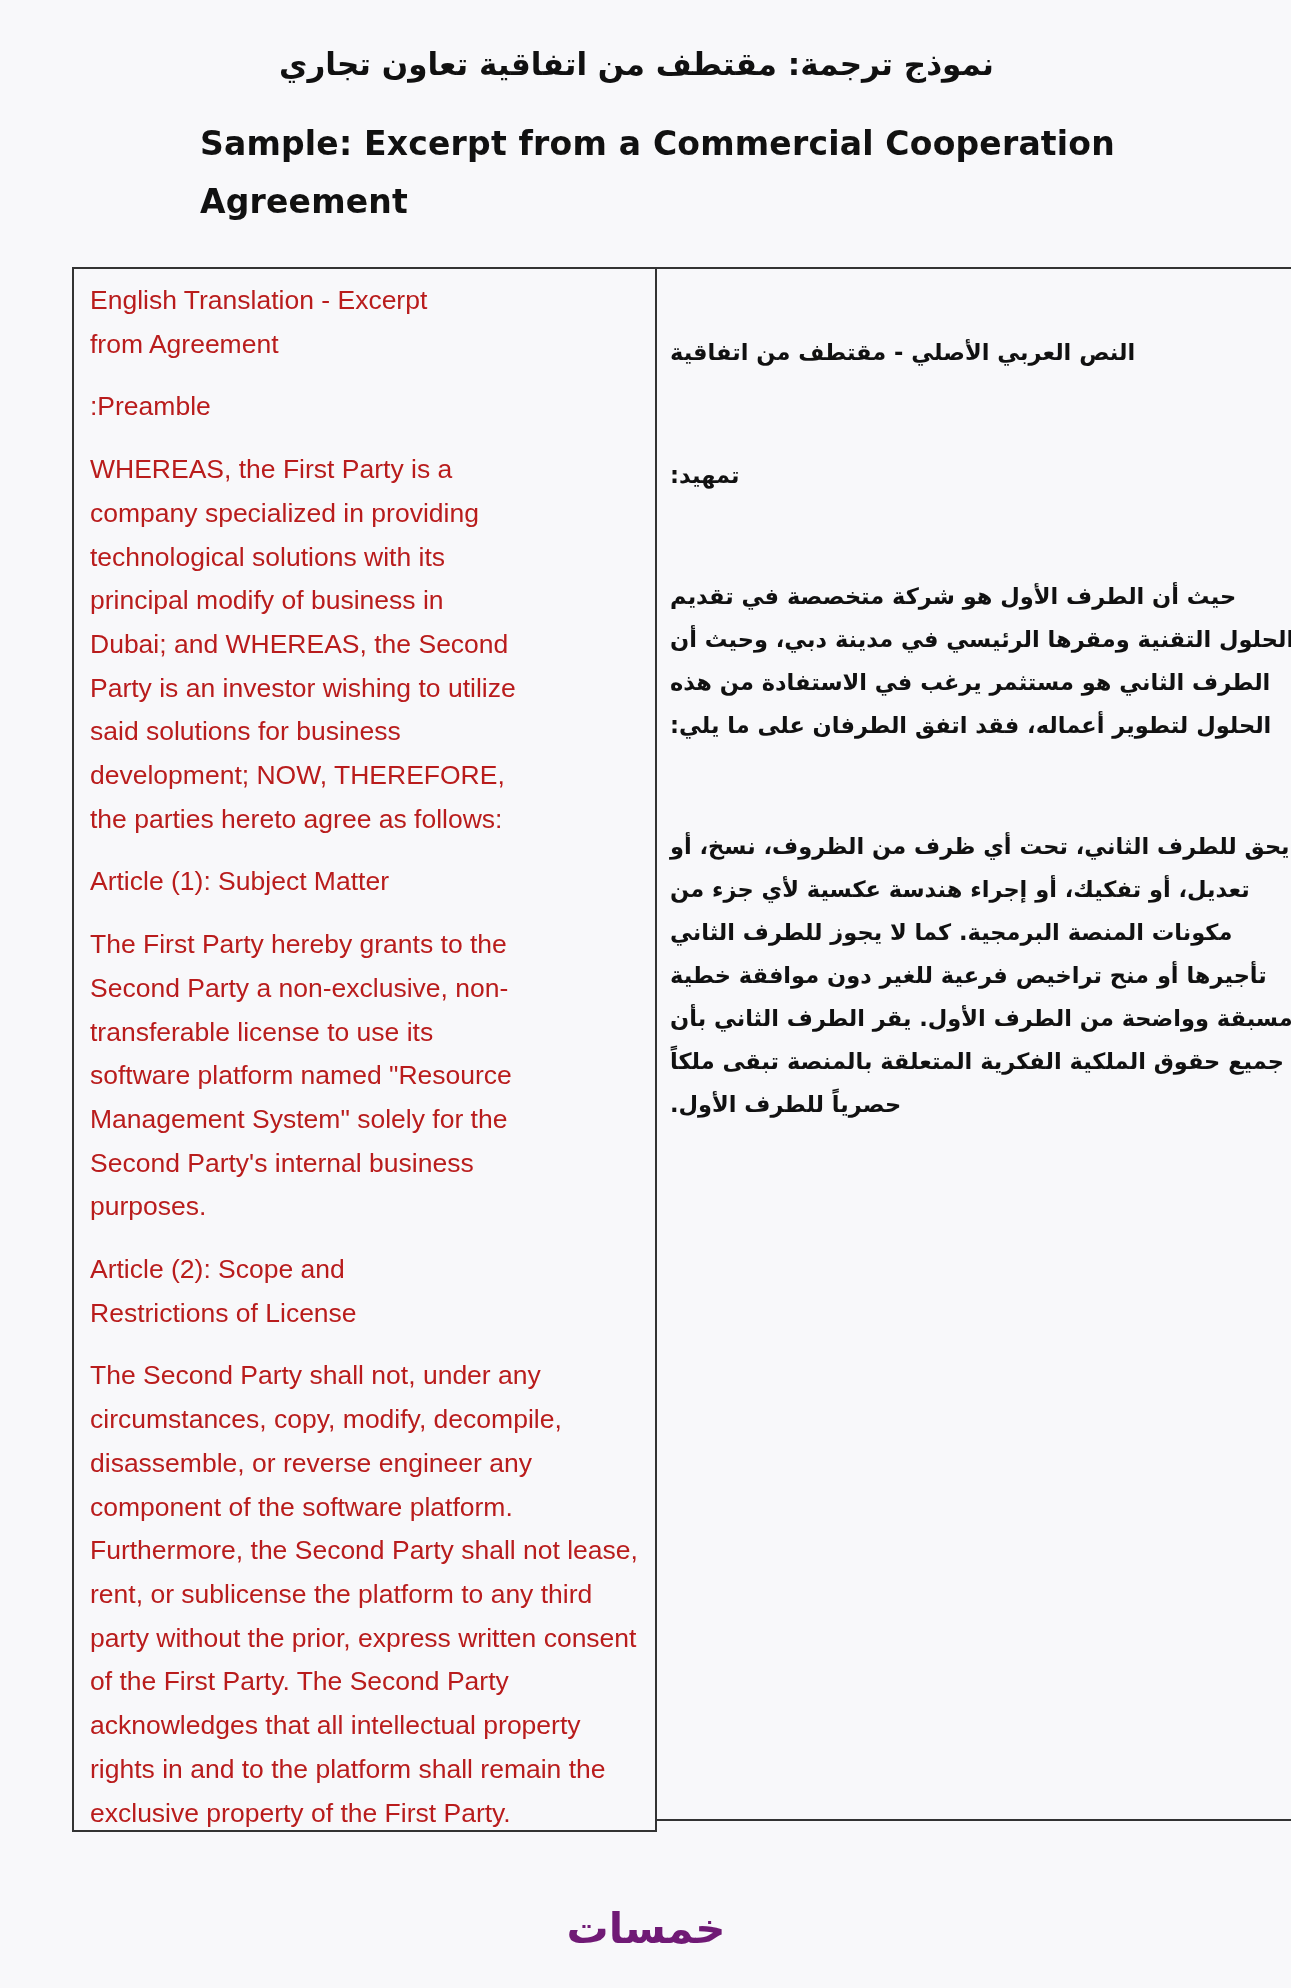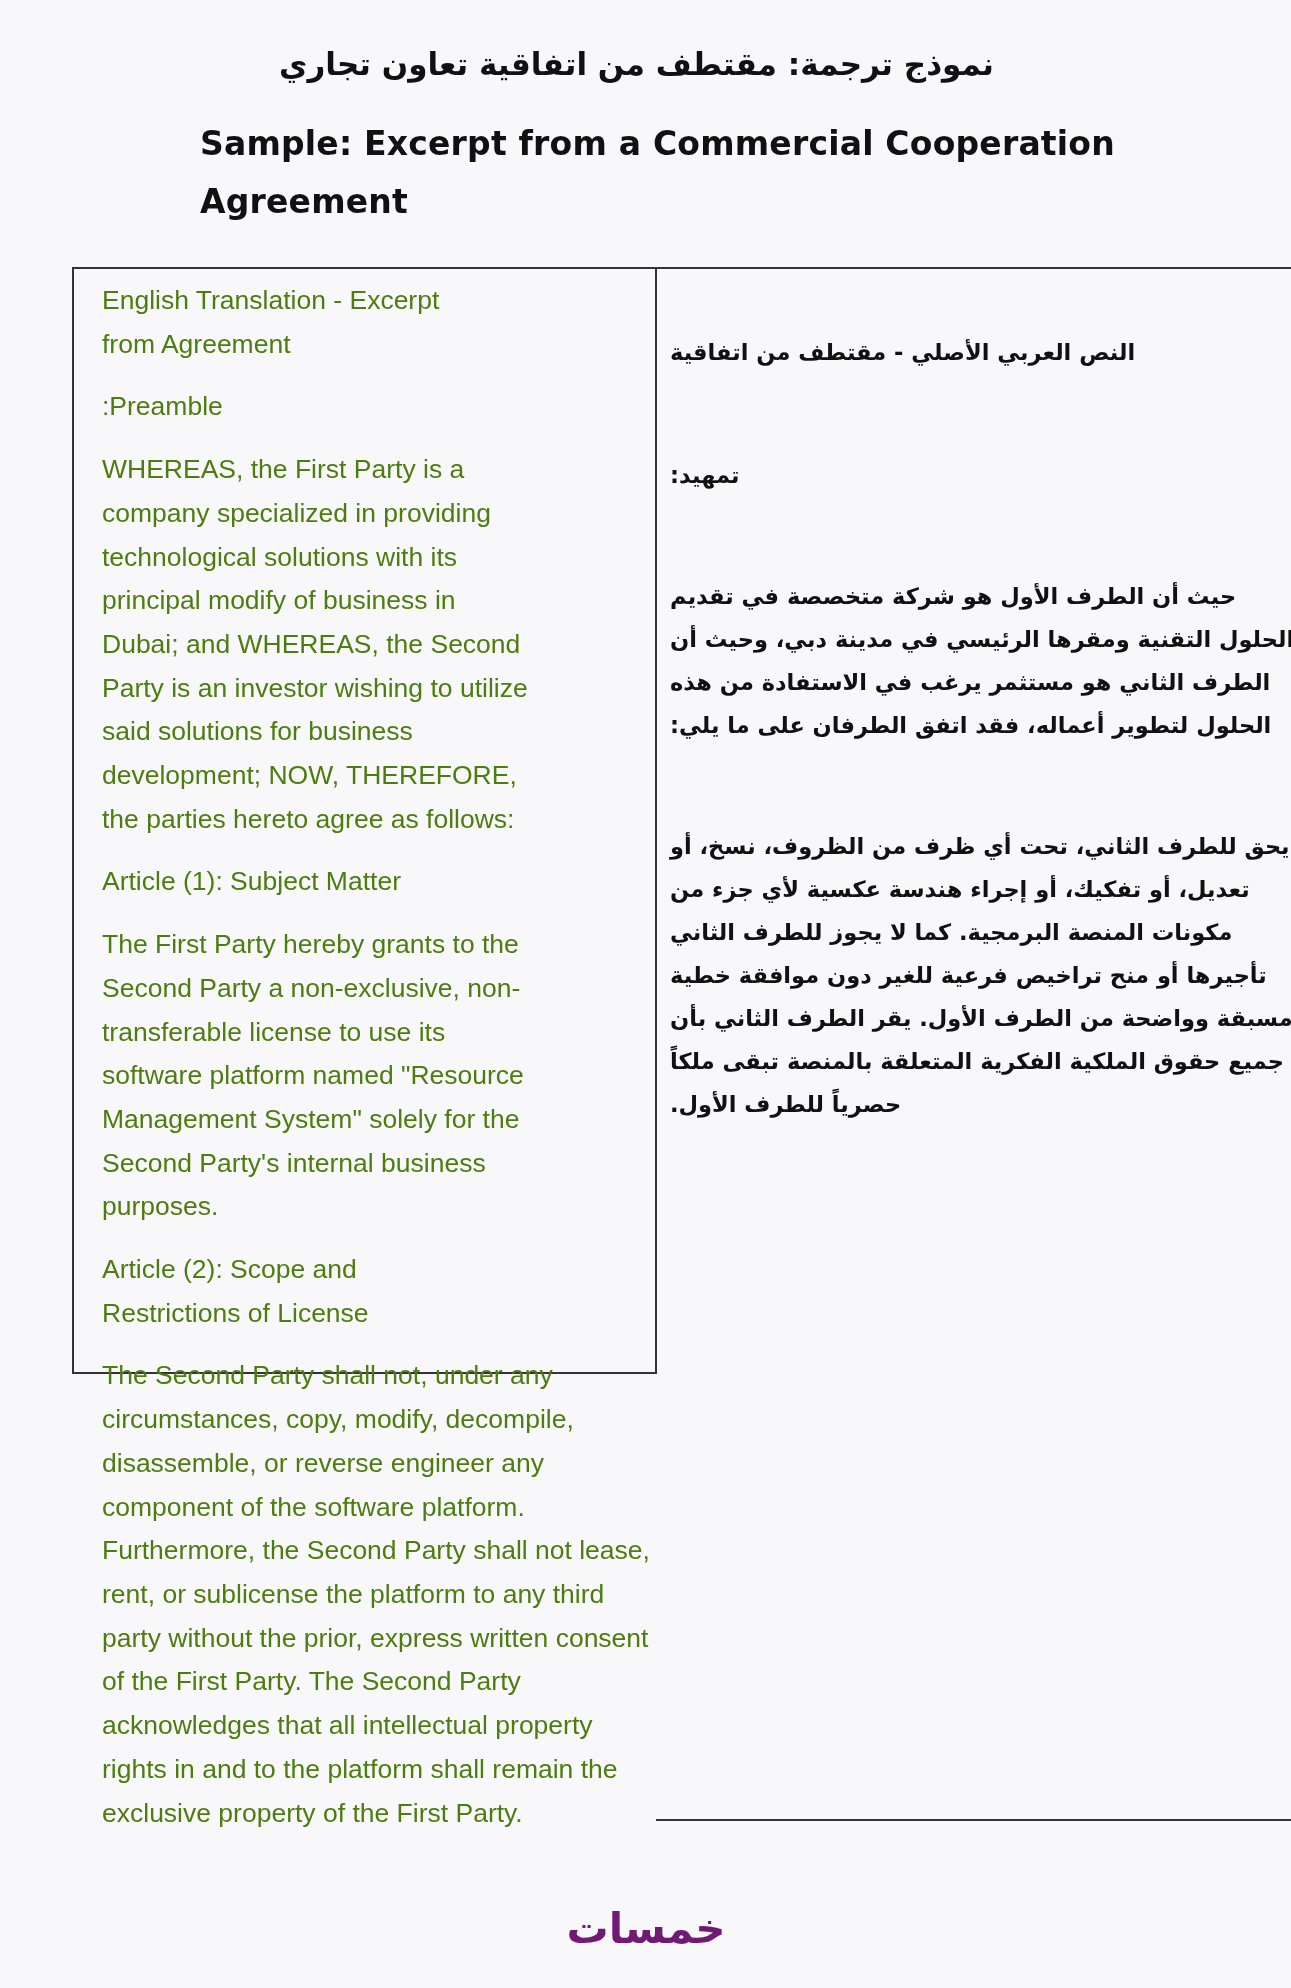--- a/index.html
+++ b/index.html
@@ -38,28 +38,28 @@
       font-weight: bold;
       font-size: 33px;
       line-height: 58px;
       letter-spacing: 0.2px;
     }
     .col-left {
       position: absolute;
       left: 72px;
       top: 267px;
       width: 585px;
-      height: 1107px;
+      height: 1565px;
       border: 2px solid #333;
       box-sizing: border-box;
-      padding: 10px 14px 0 28px;
+      padding: 10px 14px 0 16px;
       font-family: "Liberation Sans", sans-serif;
       font-size: 26.5px;
       line-height: 43.7px;
-      color: #4d7c0f;
+      color: #b91c1c;
     }
     .col-right {
       position: absolute;
       left: 656px;
       top: 267px;
       width: 685px;
       height: 1554px;
       border-top: 2px solid #333;
       border-right: 2px solid #333;
       border-bottom: 2px solid #333;

